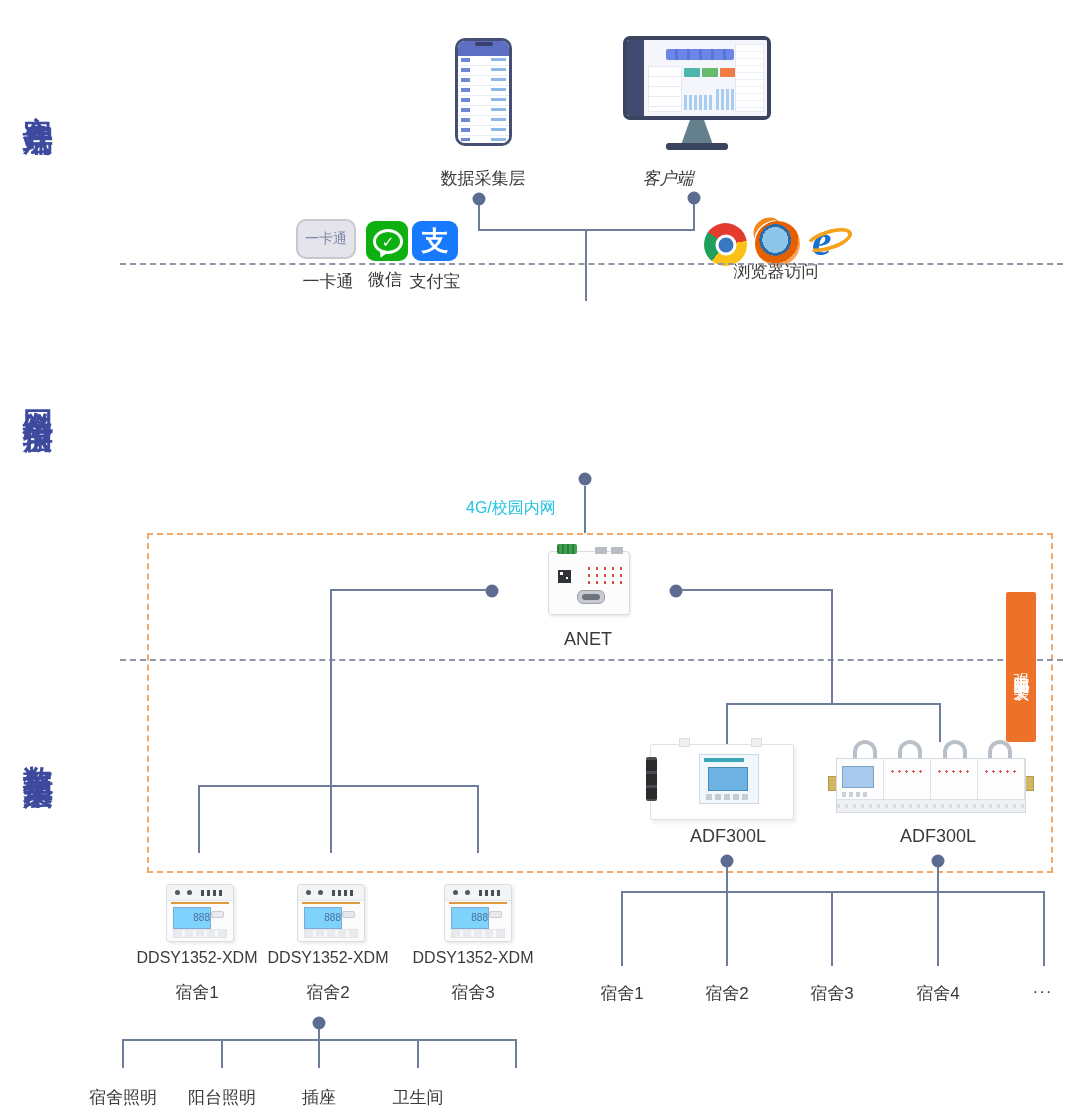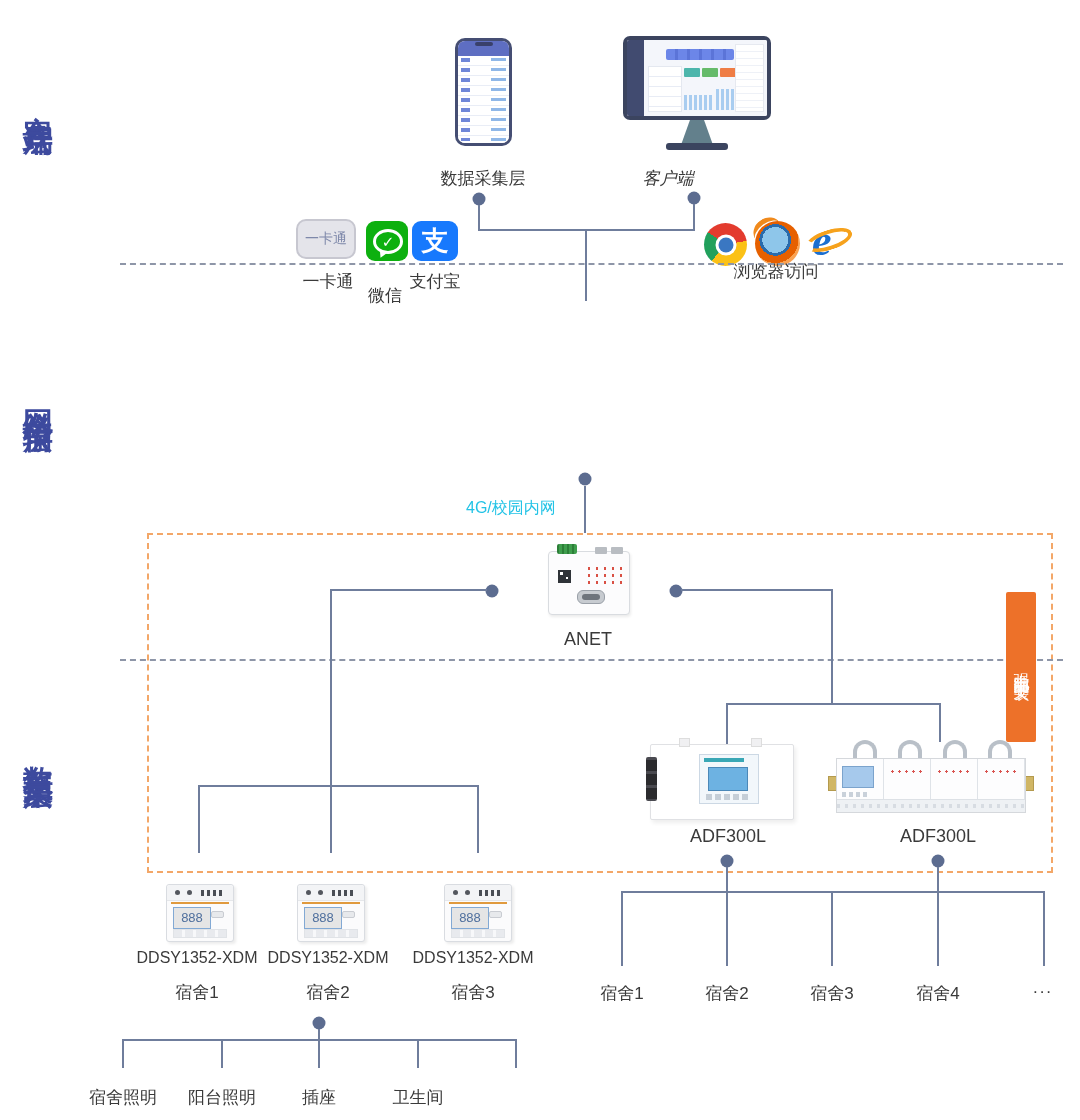--- a/index.html
+++ b/index.html
@@ -116,22 +116,22 @@
   .adfrail .bot{position:absolute;left:0;right:0;bottom:0;height:12px;background:#eef1f4;border-top:1px solid #dde1e6;
                 background-image:repeating-linear-gradient(to right,#d7dce2 0 3px,transparent 3px 8px);background-size:100% 4px;background-position:0 4px;background-repeat:no-repeat;}
   
   .ddsy{position:absolute;width:66px;height:56px;background:#fbfbfc;border:1px solid #d9dce1;border-radius:3px;box-shadow:2px 2px 3px rgba(0,0,0,.08);}
   .ddsy .top{position:absolute;left:0;right:0;top:0;height:15px;background:#f3f4f6;border-bottom:1px solid #e5e7ea;border-radius:3px 3px 0 0;}
   .ddsy .k1{position:absolute;left:8px;top:5px;width:5px;height:5px;border-radius:50%;background:#54575e;}
   .ddsy .k2{position:absolute;left:20px;top:5px;width:5px;height:5px;border-radius:50%;background:#54575e;}
   .ddsy .term{position:absolute;right:8px;top:5px;width:24px;height:6px;
               background:repeating-linear-gradient(to right,#4a4e55 0 3px,transparent 3px 6px);}
   .ddsy .accent{position:absolute;left:4px;right:4px;top:17px;height:2px;background:#e09a3e;}
-  .ddsy .lcd{position:absolute;left:6px;top:22px;width:36px;height:20px;background:#e5e5e5;border:1px solid #82a9d4;
-             font-size:13px;color:#4f6f9d;text-align:center;line-height:20px;}
+  .ddsy .lcd{position:absolute;left:6px;top:22px;width:36px;height:20px;background:#7dd3fc;border:1px solid #82a9d4;
+             font-size:10px;color:#4f6f9d;text-align:right;line-height:20px;}
   .ddsy .btn{position:absolute;right:9px;top:26px;width:11px;height:5px;background:#e7e9ec;border:1px solid #c9ccd2;border-radius:2px;}
   .ddsy .keys{position:absolute;left:6px;bottom:3px;right:6px;height:7px;border:1px solid #e0e3e7;
               background:repeating-linear-gradient(to right,#e8eaee 0 8px,#f7f8fa 8px 11px);}
   .ellipsis{letter-spacing:2px;}
 </style>
 </head>
 <body>
 
 <div class="stage">
 
@@ -174,21 +174,21 @@
   <div class="vline" style="left:693px;top:204px;height:27px;"></div>
   <div class="hline" style="left:478px;top:229px;width:217px;"></div>
   <div class="vline" style="left:585px;top:231px;height:70px;"></div>
 
   <div class="card-ykt">一卡通</div>
   <div class="wx">
     <div class="wx-b">✓</div>
   </div>
   <div class="ali">支</div>
   <div class="lbl" style="left:328px;top:270px;">一卡通</div>
-  <div class="lbl" style="left:385px;top:284px;font-family:Liberation Serif, serif;">微信</div>
+  <div class="lbl" style="left:385px;top:268px;font-family:Liberation Serif, serif;">微信</div>
   <div class="lbl" style="left:435px;top:270px;">支付宝</div>
 
   <div class="chrome"></div>
   <div class="firefox"></div>
   <div class="ie">
       <span class="e">e</span>
       <span class="ring"></span>
     </div>
   <div class="lbl" style="left:776px;top:260px;">浏览器访问</div>
 

